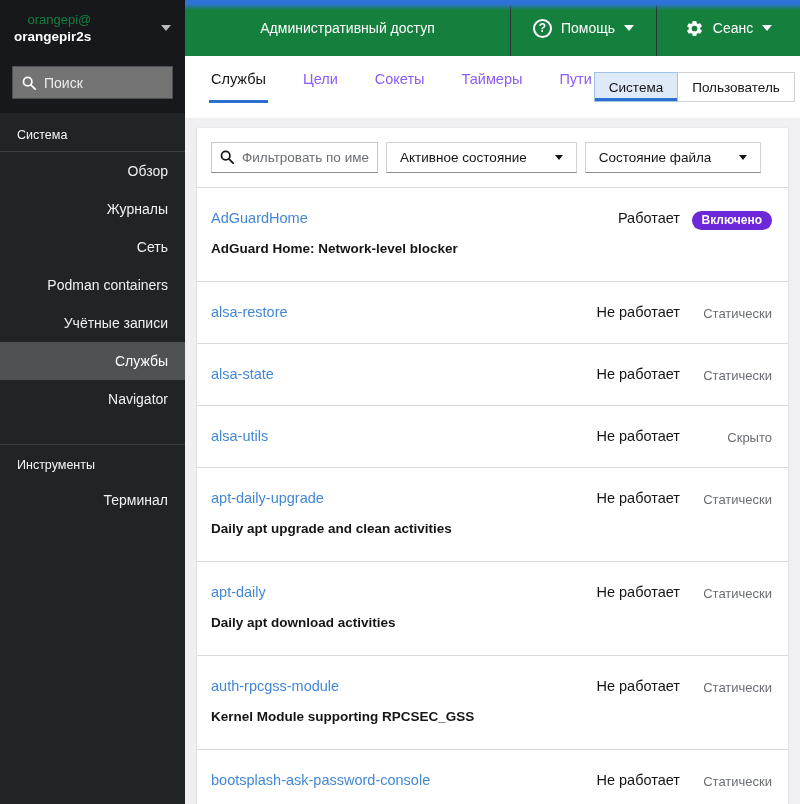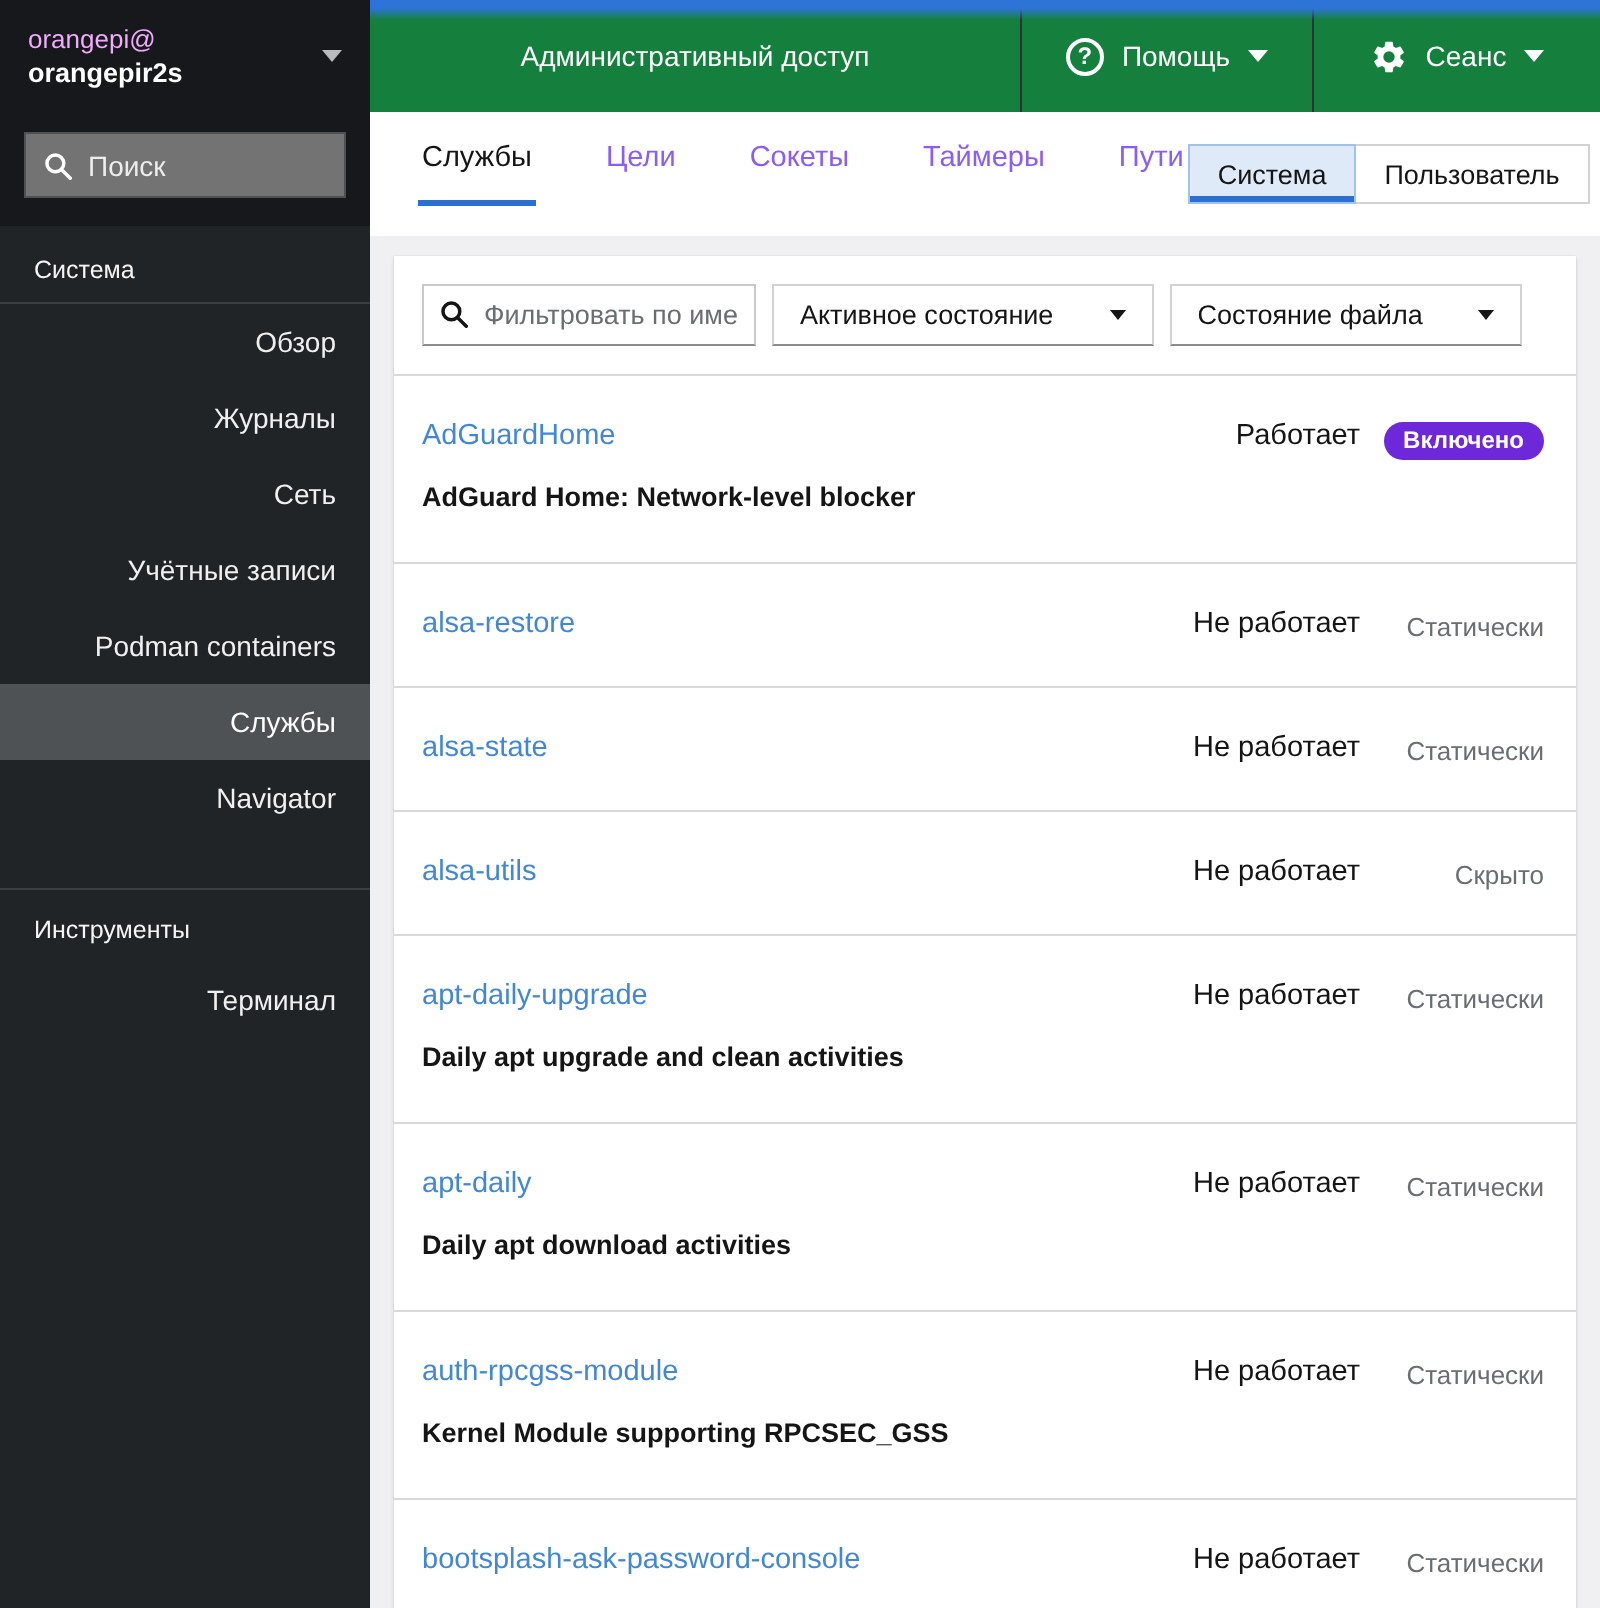--- a/index.html
+++ b/index.html
@@ -5,21 +5,21 @@
   * { box-sizing: border-box; margin: 0; padding: 0; }
   html,body { width:800px; height:804px; overflow:hidden; }
   body { font-family:"Liberation Sans","DejaVu Sans",sans-serif; background:#f0f0f2; }
   .app { display:flex; width:800px; height:804px; }
 
   
   .sidebar { width:185px; flex:0 0 185px; background:#212427; display:flex; flex-direction:column; }
   .sidebar-top { background:#16181b; padding-bottom:14px; }
   .host-switcher { height:56px; display:flex; align-items:center; padding:0 14px; cursor:pointer; }
   .host-lines { display:flex; flex-direction:column; line-height:17px; }
-  .host-user { color:#f0abfc; font-size:13px; }
+  .host-user { color:#15803d; font-size:13px;text-align:right; }
   .host-name { color:#ffffff; font-size:13.5px; font-weight:700; }
   .caret { width:0; height:0; border-left:5px solid transparent; border-right:5px solid transparent; border-top:6px solid #b8bbbe; display:inline-block; }
   .host-switcher .caret { margin-left:auto; }
   .nav-search { margin:10px 12px 0; height:33px; border:1px solid #4d5154; background:#737373; display:flex; align-items:center; padding:0 9px; gap:8px; }
   .nav-search svg { flex:0 0 auto; }
   .nav-search input { flex:1; min-width:0; background:transparent; border:none; outline:none; color:#f0f0f0; font-size:14px; font-family:inherit; }
   .nav-search input::placeholder { color:#ededed; opacity:1; }
   .sidenav { padding-top:2px; }
   .nav-section { padding:13px 17px 9px; font-size:12.5px; color:#f5f5f5; }
   .nav-rule { border:0; border-top:1px solid #3c3f42; margin:0; }
@@ -93,22 +93,22 @@
           </svg>
         <input type="text" placeholder="Поиск" style="">
       </div>
     </div>
     <nav class="sidenav" id="sidenav">
         <div class="nav-section">Система</div>
         <hr class="nav-rule">
         <div class="nav-item">Обзор</div>
         <div class="nav-item">Журналы</div>
         <div class="nav-item">Сеть</div>
+        <div class="nav-item">Podman containers</div>
         <div class="nav-item">Учётные записи</div>
-        <div class="nav-item">Podman containers</div>
         <div class="nav-item selected">Службы</div>
         <div class="nav-item">Navigator</div>
         <hr class="nav-rule mt">
         <div class="nav-section">Инструменты</div>
         <div class="nav-item">Терминал</div>
       </nav>
   </aside>
 
   <div class="main">
 

